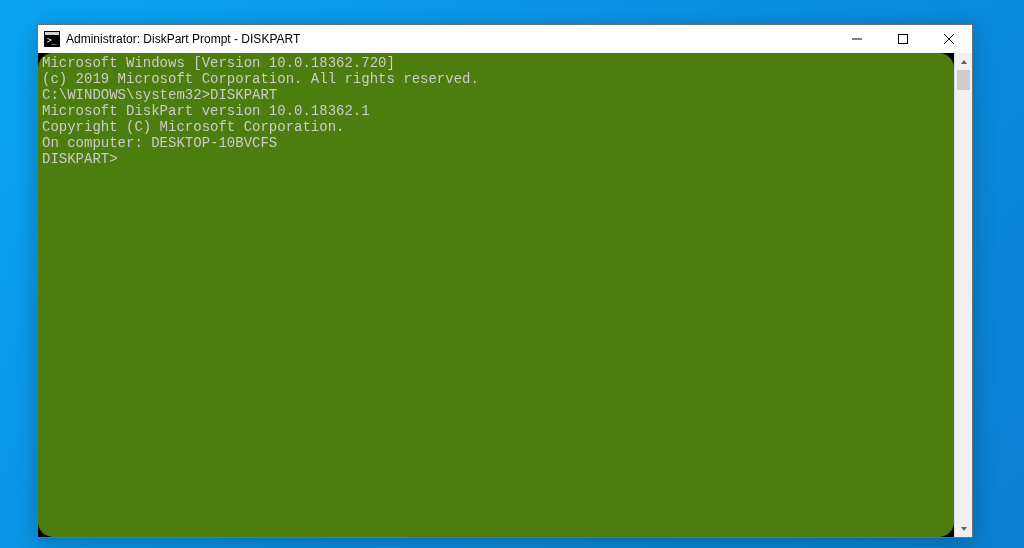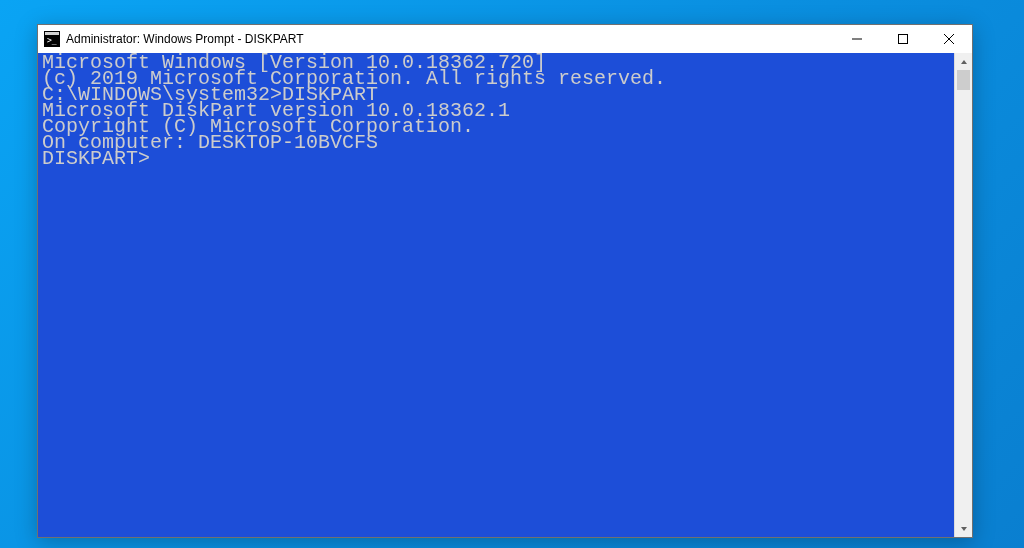--- a/index.html
+++ b/index.html
@@ -62,28 +62,29 @@
   }
 
   .client {
     flex: 1 1 auto;
     display: flex;
     background: #000000;
     min-height: 0;
   }
   .terminal {
     flex: 1 1 auto;
-    background: #1d4ed8;
+    background: #4d7c0f;
     color: #cccccc;
     font-family: Consolas, "Courier New", monospace;
-    font-size: 20px;
+    font-size: 14px;
     line-height: 16px;
     padding: 2px 0 0 4px;
     white-space: pre;
     overflow: hidden;
+    border-radius: 15px;
   }
   .scrollbar {
     width: 17px;
     background: #f0f0f0;
     display: flex;
     flex-direction: column;
     border-left: 1px solid #dcdcdc;
   }
   .sb-btn {
     height: 17px;
@@ -114,21 +115,21 @@
 
 <div class="window">
   <div class="titlebar">
     <span class="app-icon">
       <svg width="16" height="16" viewBox="0 0 16 16">
         <rect x="0" y="0" width="16" height="16" fill="#000000"></rect>
         <rect x="1" y="1" width="14" height="3" fill="#d0d0d0"></rect>
         <text x="3" y="12" font-family="Consolas,monospace" font-size="8" fill="#ffffff">&gt;_</text>
       </svg>
     </span>
-    <span class="title-text">Administrator: Windows Prompt - DISKPART</span>
+    <span class="title-text">Administrator: DiskPart Prompt - DISKPART</span>
     <span class="spacer"></span>
     <div class="win-controls">
       <div class="win-btn">
         <svg width="10" height="10" viewBox="0 0 10 10">
             <line x1="0" y1="5" x2="10" y2="5" stroke="currentColor" stroke-width="1"></line>
           </svg>
       </div>
       <div class="win-btn">
         <svg width="10" height="10" viewBox="0 0 10 10">
             <rect x="0.5" y="0.5" width="9" height="9" fill="none" stroke="currentColor" stroke-width="1"></rect>

